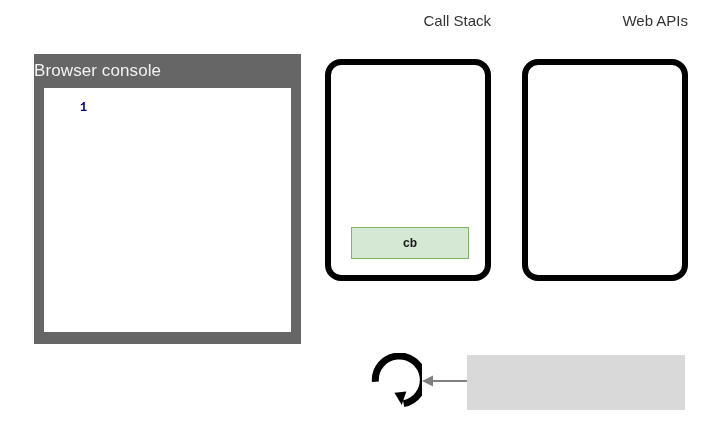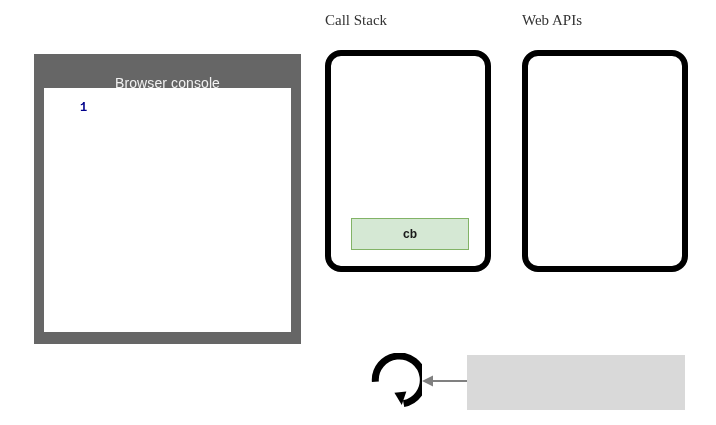--- a/index.html
+++ b/index.html
@@ -22,27 +22,27 @@
     left: 34px;
     top: 54px;
     width: 267px;
     height: 290px;
     background: #666666;
     box-sizing: border-box;
   }
   .console-title {
     position: absolute;
     left: 0;
-    top: 12px;
+    top: 0;
     width: 100%;
     height: 34px;
     line-height: 34px;
-    text-align: center;
+    text-align: left;
     color: #f2f2f2;
-    font-size: 14px;
+    font-size: 17px;
     font-family: "Liberation Sans", sans-serif;
     letter-spacing: 0.1px;
   }
   .console-screen {
     position: absolute;
     left: 10px;
     top: 34px;
     width: 247px;
     height: 244px;
     background: #ffffff;
@@ -56,38 +56,39 @@
     font-family: "Liberation Mono", monospace;
     font-size: 12px;
     font-weight: bold;
     color: #00008b;
     line-height: 1;
   }
 
   
   .heading {
     position: absolute;
-    text-align: left;
+    text-align: right;
     color: #333333;
     font-size: 15px;
-    font-family: Liberation Serif, serif;
+    font-family: Liberation Sans, sans-serif;
     white-space: nowrap;
   }
   #heading-call-stack { left: 325px; top: 12px; width: 166px; }
   #heading-web-apis   { left: 522px; top: 12px; width: 166px; }
   #heading-event-loop { left: 330px; top: 327px; width: 116px; }
   #heading-callback-queue { left: 462px; top: 327px; width: 224px; }
 
   
   .device-box {
     position: absolute;
     background: #ffffff;
     border: 6px solid #000000;
     border-radius: 16px;
     box-sizing: border-box;
+    margin-top: 9px;
   }
   #call-stack-box { left: 325px; top: 50px; width: 166px; height: 222px; }
   #web-apis-box   { left: 522px; top: 50px; width: 166px; height: 222px; }
 
   
   .stack-frame {
     position: absolute;
     left: 20px;
     bottom: 16px;
     width: 118px;

